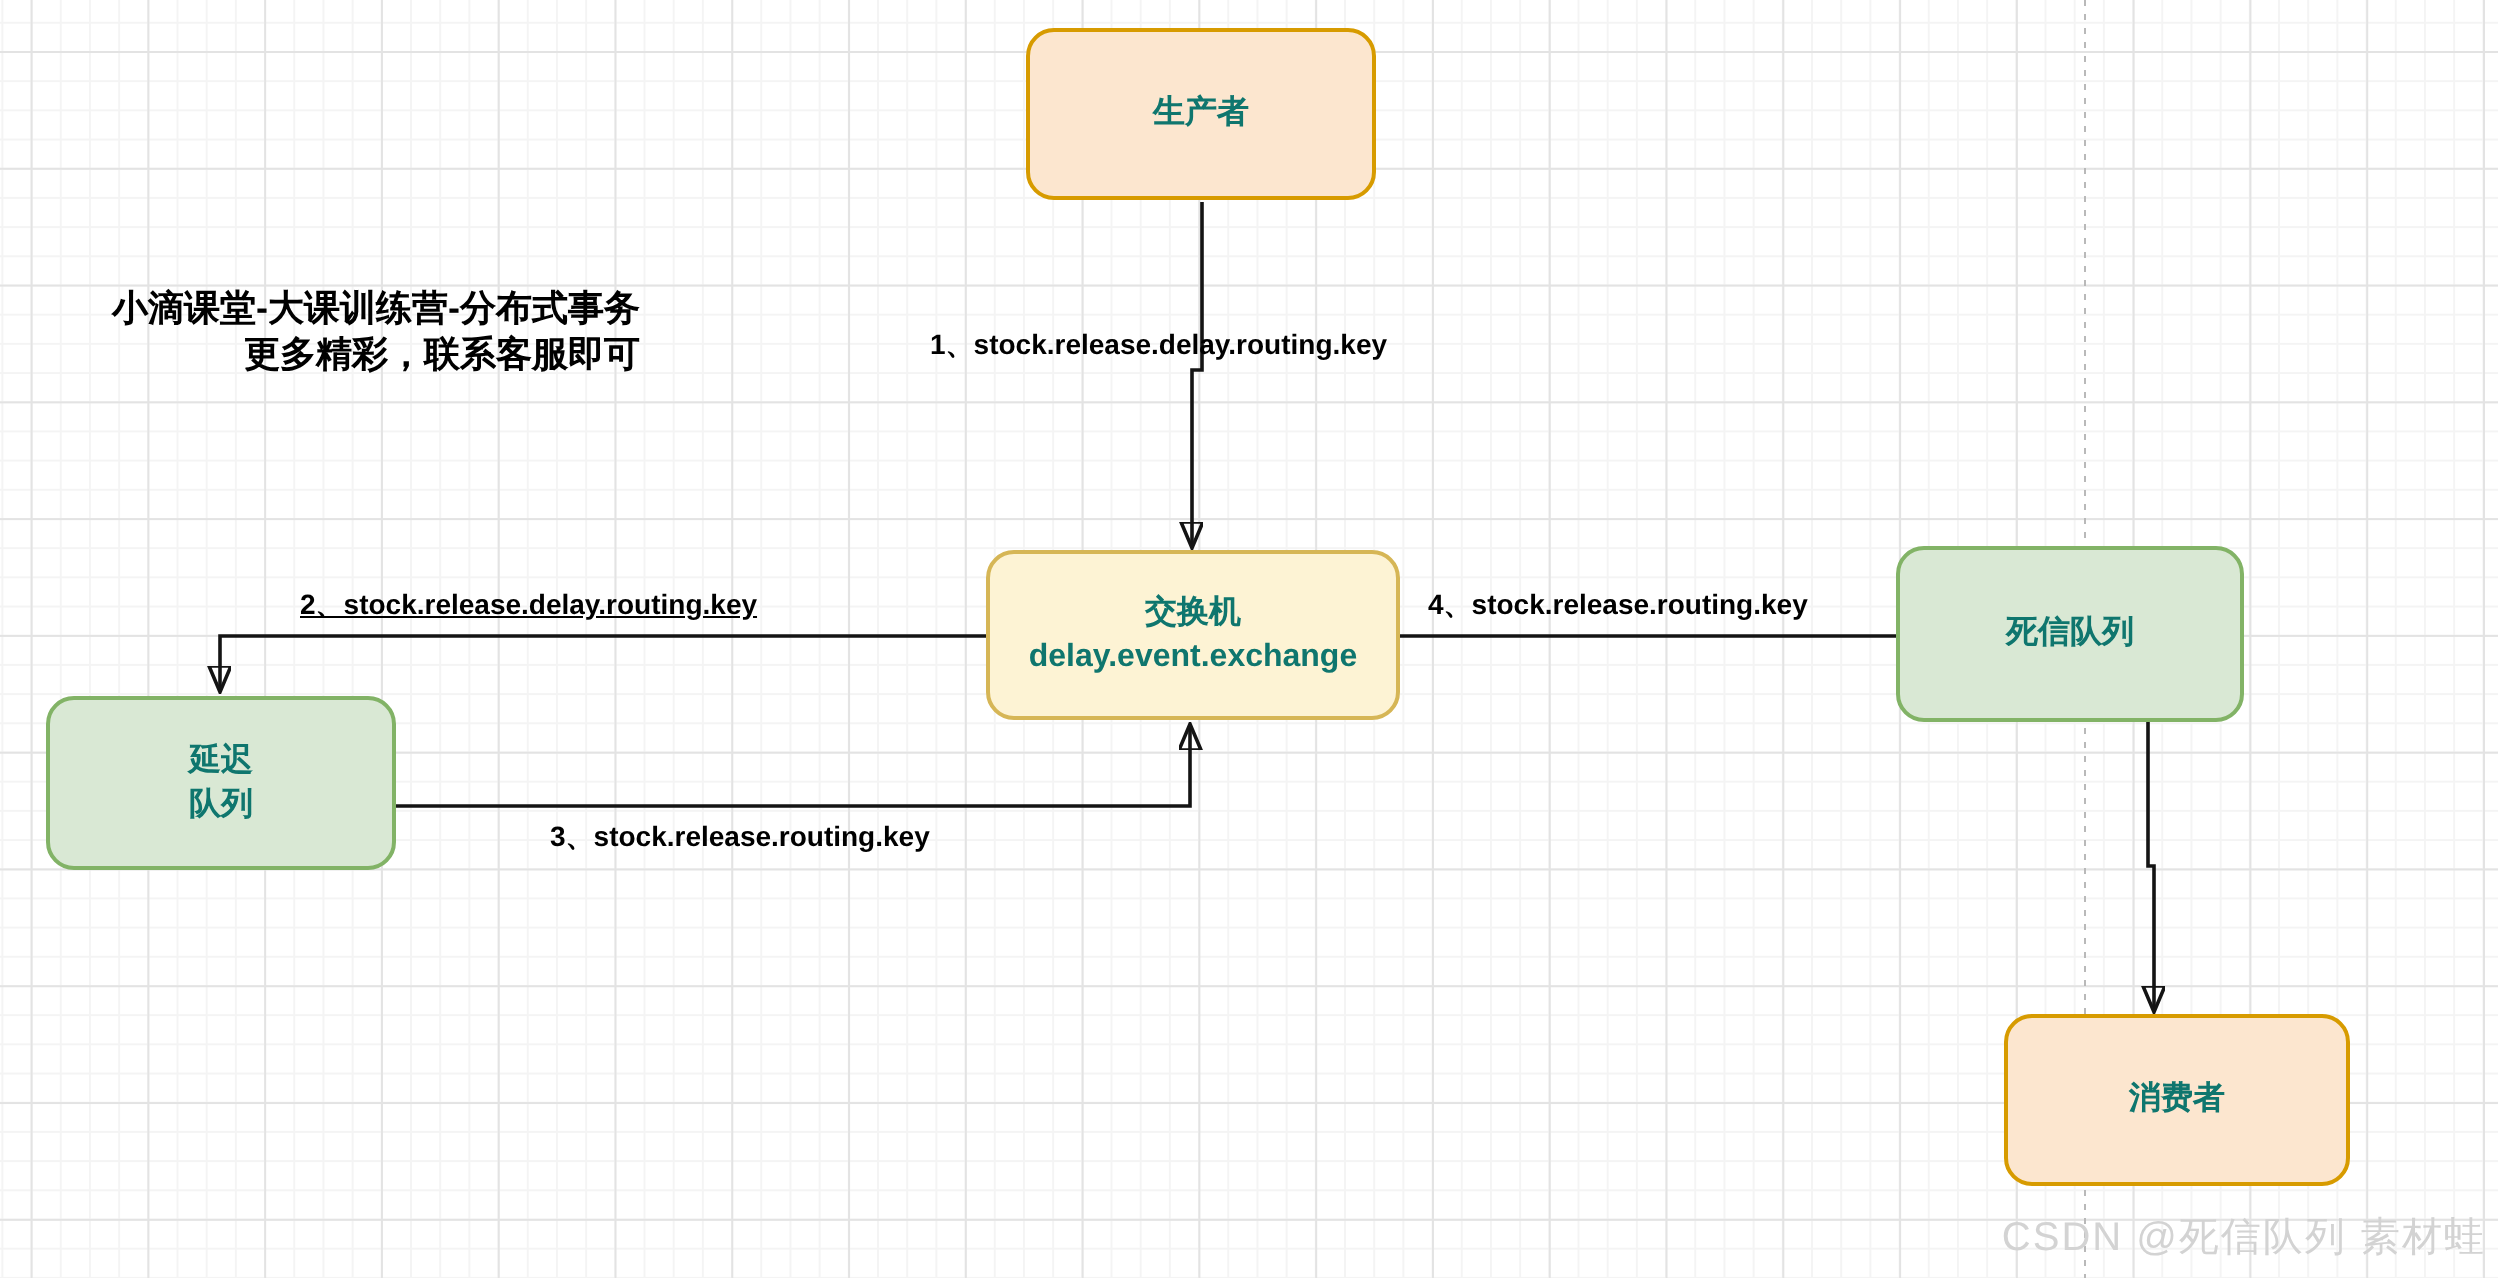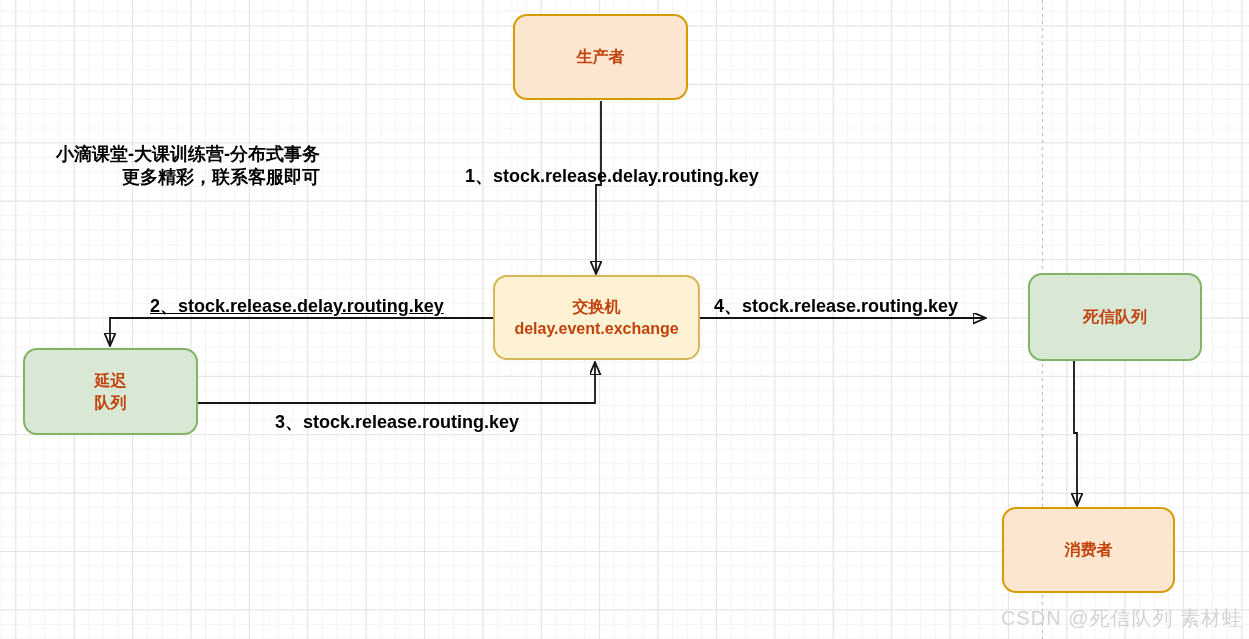--- a/index.html
+++ b/index.html
@@ -20,31 +20,31 @@
   .edge-layer{position:absolute;left:0;top:0;width:1249px;height:639px;}
   .edge-layer path{fill:none;stroke:#141414;stroke-width:1.8px;}
   .node{
     position:absolute;
     box-sizing:border-box;
     border:2px solid #999;
     border-radius:14px;
     display:flex;flex-direction:column;
     align-items:center;justify-content:center;
     text-align:right;
-    font-size:16px;font-weight:700;color:#c2410c;
+    font-size:16px;font-weight:700;color:#0f766e;
     line-height:22px;
   }
   .node-producer{left:513px;top:14px;width:175px;height:86px;}
   .node-exchange{left:493px;top:275px;width:207px;height:85px;}
   .node-delay{left:23px;top:348px;width:175px;height:87px;}
-  .node-dlq{left:1028px;top:273px;width:174px;height:88px;}
+  .node-dlq{left:948px;top:273px;width:174px;height:88px;}
   .node-consumer{left:1002px;top:507px;width:173px;height:86px;}
   .edge-label{
     position:absolute;
-    font-size:18px;font-weight:700;color:#000;
+    font-size:14px;font-weight:700;color:#000;
     white-space:nowrap;
   }
   .edge-label-1{left:465px;top:164px;}
   .edge-label-2{left:150px;top:294px;text-decoration:underline;}
   .edge-label-3{left:275px;top:410px;}
   .edge-label-4{left:714px;top:294px;}
   .header-note{
     position:absolute;left:38px;top:143px;width:282px;
     text-align:right;
     font-size:18px;font-weight:700;color:#000;

